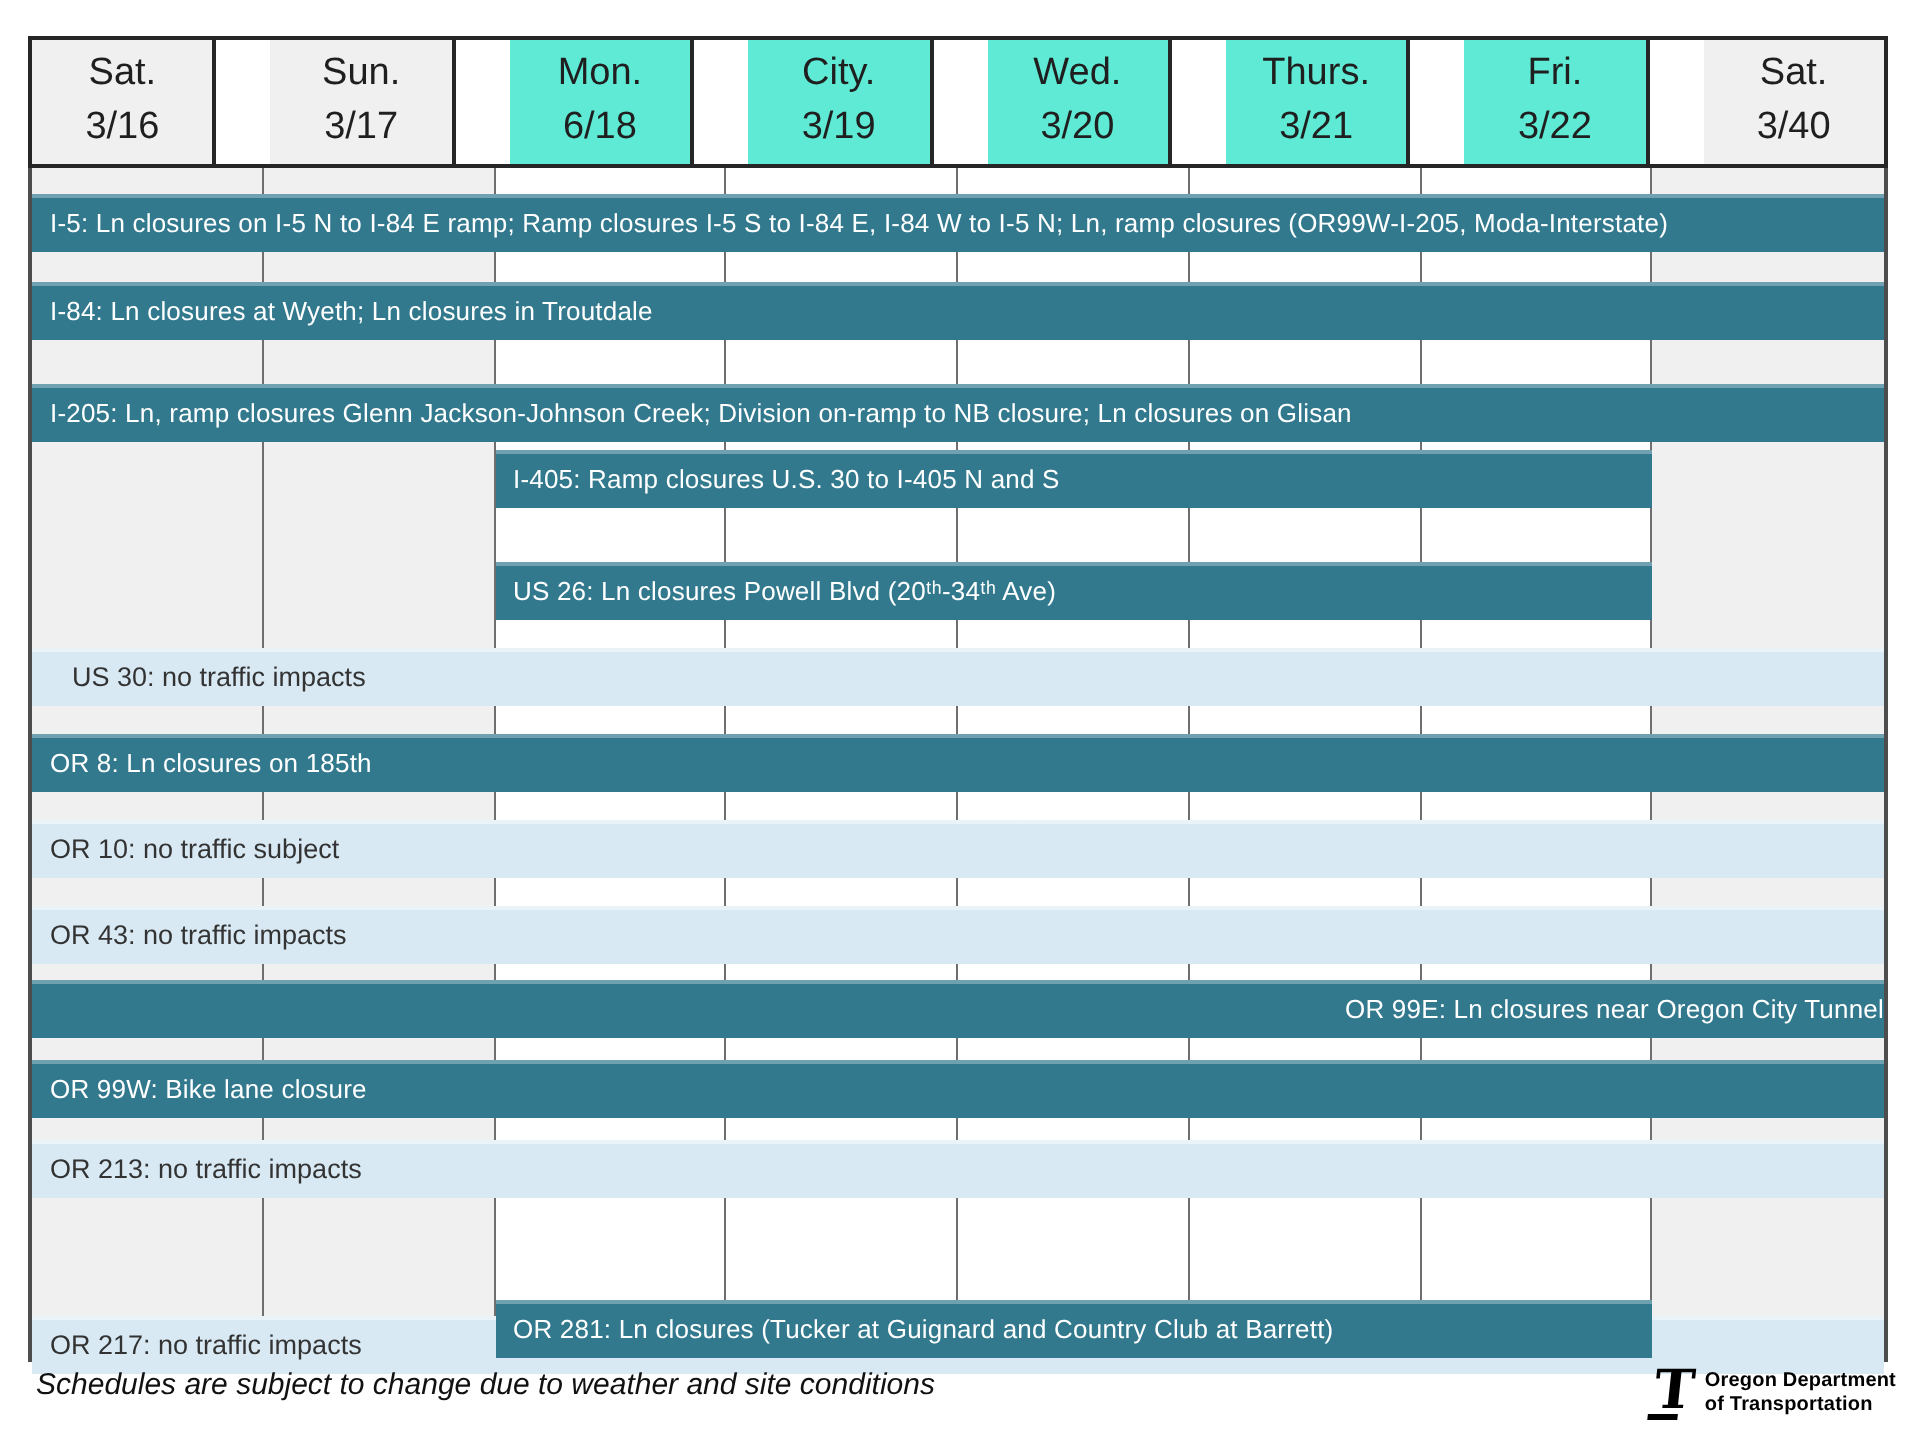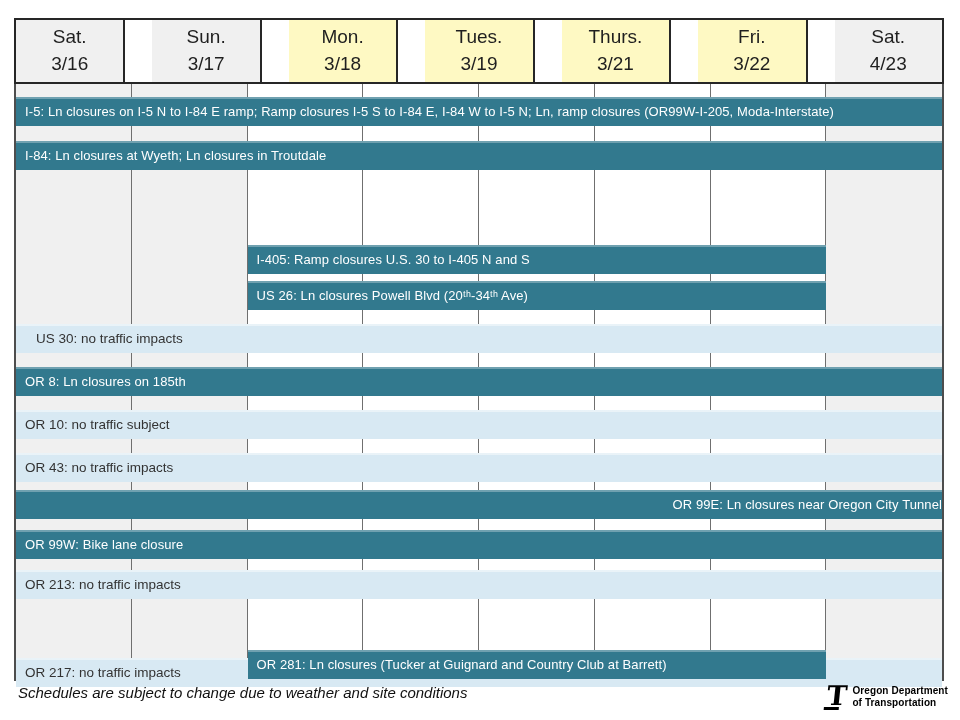--- a/index.html
+++ b/index.html
@@ -5,21 +5,21 @@
   html,body{margin:0;padding:0;}
   body{
     width:960px;height:720px;position:relative;background:#ffffff;
     font-family:"Liberation Sans","DejaVu Sans",sans-serif;overflow:hidden;
   }
   .calendar{position:absolute;left:14px;top:18px;width:930px;}
   .header-row{display:flex;border:2px solid #262626;background:#fff;gap:27px;}
   .day-cell{
     flex:1;height:62px;display:flex;flex-direction:column;justify-content:center;
     align-items:center;font-size:19px;line-height:1.42;color:#1f1f1f;
-    background:#fef9c3;border-right:2px solid #262626;
+    background:#5eead4;border-right:2px solid #262626;
   }
   .day-cell:last-child{border-right:none;}
   .day-cell.weekend{background:var(--weekend,#f0f0f0);}
   .cal-body{
     position:relative;height:595px;background:#ffffff;
     border-left:2px solid #4d4d4d;border-right:2px solid #4d4d4d;border-bottom:2px solid #4d4d4d;
     box-sizing:content-box;
   }
   .col{
     position:absolute;top:0;bottom:0;width:12.5%;
@@ -65,55 +65,62 @@
       <div class="day-cell weekend">
         <span>Sat.</span>
         <span>3/16</span>
       </div>
       <div class="day-cell weekend">
         <span>Sun.</span>
         <span>3/17</span>
       </div>
       <div class="day-cell">
         <span>Mon.</span>
-        <span>3/18</span>
+        <span>6/18</span>
       </div>
       <div class="day-cell">
-        <span>Tues.</span>
+        <span>City.</span>
         <span>3/19</span>
+      </div>
+      <div class="day-cell">
+        <span>Wed.</span>
+        <span>3/20</span>
       </div>
       <div class="day-cell">
         <span>Thurs.</span>
         <span>3/21</span>
       </div>
       <div class="day-cell">
         <span>Fri.</span>
         <span>3/22</span>
       </div>
       <div class="day-cell weekend">
         <span>Sat.</span>
-        <span>4/23</span>
+        <span>3/40</span>
       </div>
     </div>
   <div class="cal-body">
       <div class="col weekend" style="left: 0%;"></div>
       <div class="col weekend" style="left: 12.5%;"></div>
       <div class="col" style="left: 25%;"></div>
       <div class="col" style="left: 37.5%;"></div>
       <div class="col" style="left: 50%;"></div>
       <div class="col" style="left: 62.5%;"></div>
       <div class="col" style="left: 75%;"></div>
       <div class="col weekend last" style="left: 87.5%;"></div>
       <div class="bar closure" style="top: 13px; left: 0%; width: 100%;">
         <span>I-5: Ln closures on I-5 N to I-84 E ramp; Ramp closures I-5 S to I-84 E, I-84 W to I-5 N; Ln, ramp closures (OR99W-I-205, Moda-Interstate)</span>
       </div>
       <div class="bar closure" style="top: 57px; left: 0%; width: 100%;">
         <span>I-84: Ln closures at Wyeth; Ln closures in Troutdale</span>
       </div>
-      <div class="bar closure" style="top: 161px; left: 25%; width: 62.5%;">
+      <div class="bar closure" style="top: 108px; left: 0%; width: 100%;">
+        <span>I-205: Ln, ramp closures Glenn Jackson-Johnson Creek; Division on-ramp to NB closure; Ln closures on Glisan</span>
+      </div>
+      <div class="bar closure" style="top: 141px; left: 25%; width: 62.5%;">
         <span>I-405: Ramp closures U.S. 30 to I-405 N and S</span>
       </div>
       <div class="bar closure" style="top: 197px; left: 25%; width: 62.5%;">
         <span>US 26: Ln closures Powell Blvd (20ᵗʰ-34ᵗʰ Ave)</span>
       </div>
       <div class="bar no-impact" style="top: 240px; left: 0%; width: 100%; padding-left: 20px;">
         <span>US 30: no traffic impacts</span>
       </div>
       <div class="bar closure" style="top: 283px; left: 0%; width: 100%;">
         <span>OR 8: Ln closures on 185th</span>

